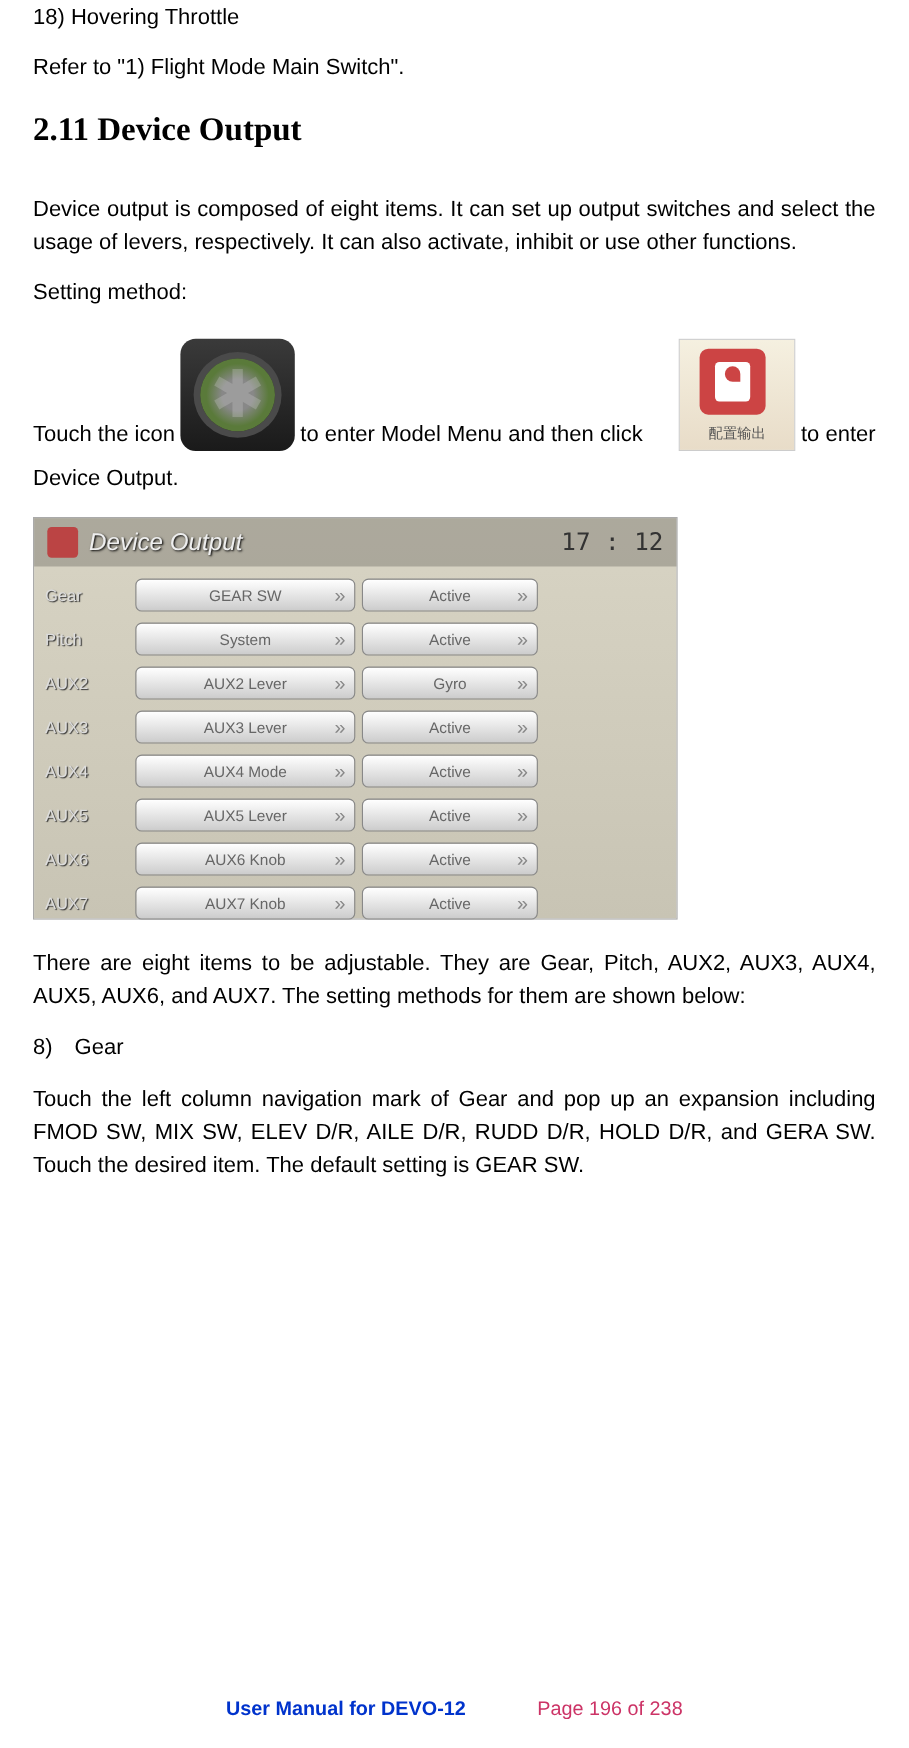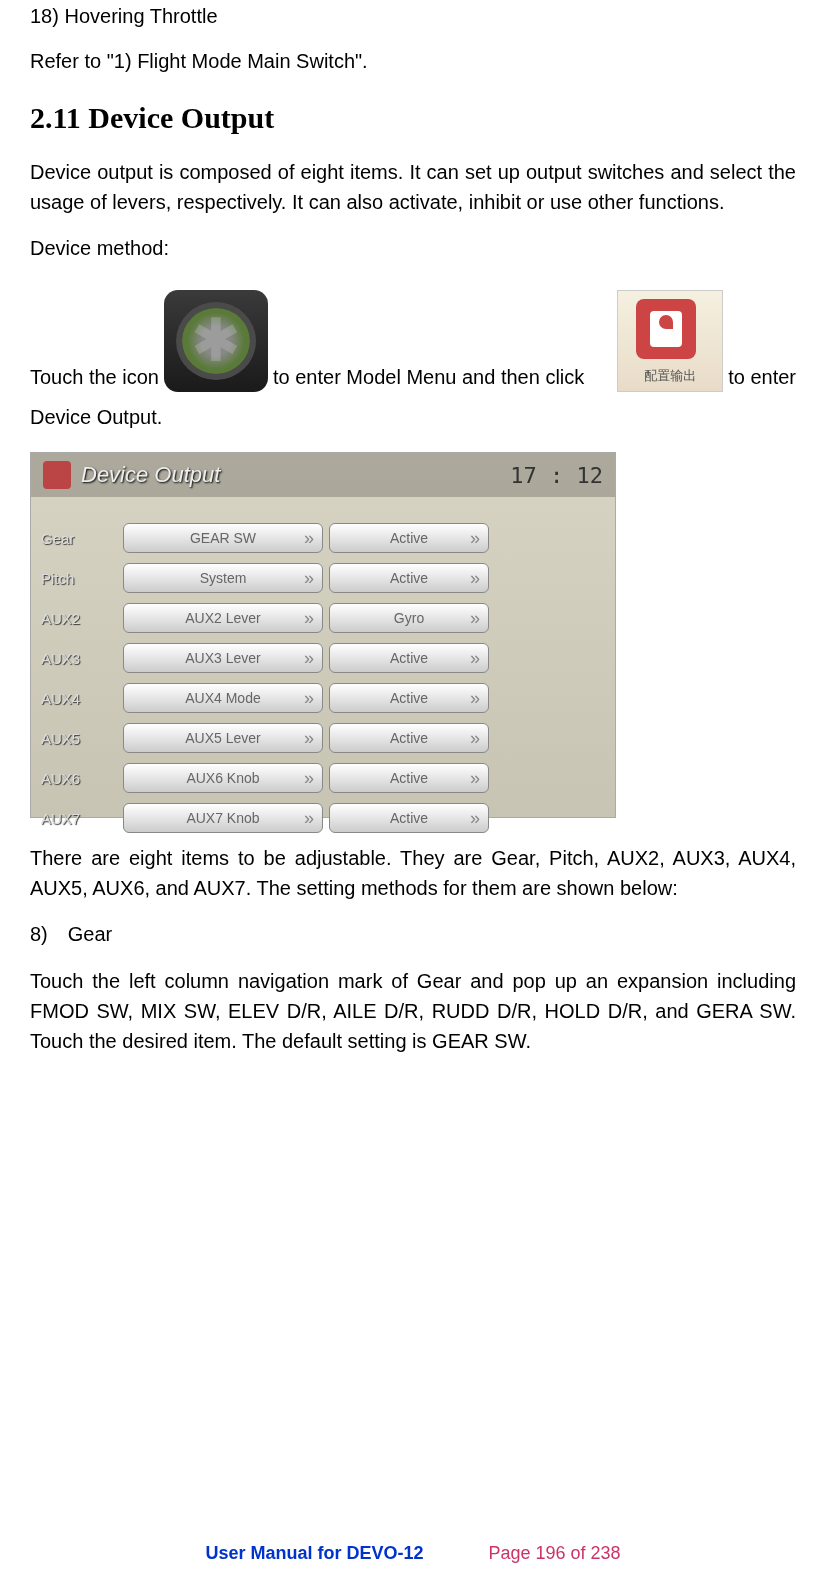--- a/index.html
+++ b/index.html
@@ -20,21 +20,21 @@
       margin-bottom: 22px;
     }
     .refer-text {
       font-size: 20px;
       margin-bottom: 28px;
     }
     .section-heading {
       font-family: "Times New Roman", Times, serif;
       font-size: 30px;
       font-weight: bold;
-      margin-bottom: 22px;
+      margin-bottom: 40px;
     }
     .body-text {
       font-size: 20px;
       line-height: 1.5;
       margin-bottom: 20px;
       text-align: justify;
     }
     .setting-method {
       font-size: 20px;
       margin-bottom: 30px;
@@ -152,21 +152,21 @@
       font-size: 22px;
       font-style: italic;
       text-shadow: 1px 1px 2px #000;
     }
     .screen-time {
       color: #333;
       font-size: 22px;
       font-family: monospace;
     }
     .screen-body {
-      padding: 23px 10px;
+      padding: 8px 10px;
     }
     .screen-row {
       display: flex;
       align-items: center;
       height: 36px;
       margin-bottom: 4px;
       gap: 6px;
     }
     .row-label {
       width: 76px;
@@ -220,21 +220,21 @@
     }
   </style>
 </head>
 <body>
 
 <div class="page">
   <p class="heading-18">18) Hovering Throttle</p>
   <p class="refer-text">Refer to "1) Flight Mode Main Switch".</p>
   <h2 class="section-heading">2.11 Device Output</h2>
   <p class="body-text">Device output is composed of eight items. It can set up output switches and select the usage of levers, respectively. It can also activate, inhibit or use other functions.</p>
-  <p class="setting-method">Device method:</p>
+  <p class="setting-method">Setting method:</p>
 
   <div class="icon-line">
     <span>Touch the icon</span>
     <span class="icon-settings"></span>
     <span class="stretch">to enter Model Menu and then click</span>
     <span class="icon-config">
         <span class="icon-config-inner"></span>
       </span>
     <span>to enter</span>
   </div>

